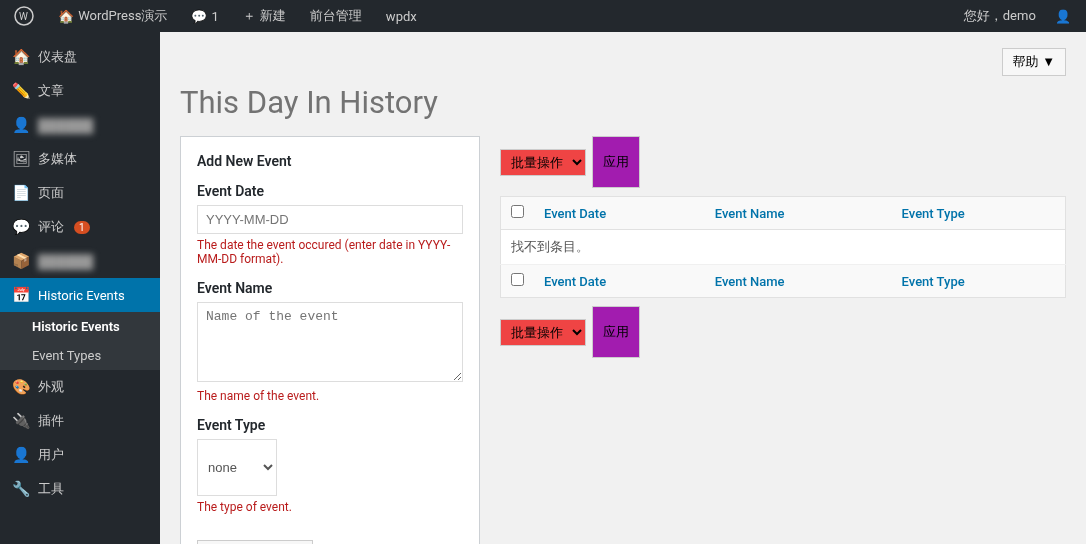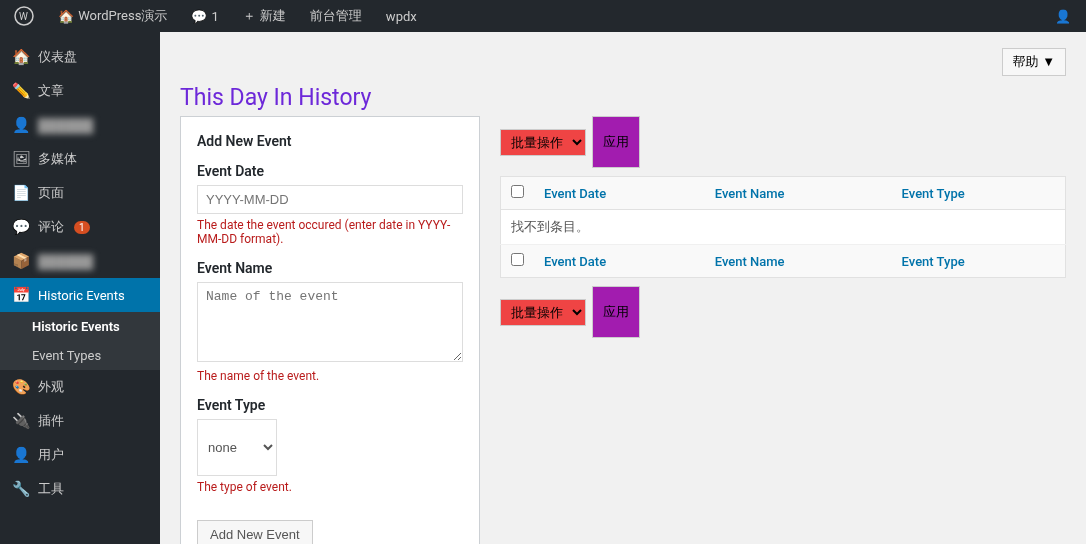--- a/index.html
+++ b/index.html
@@ -61,24 +61,24 @@
     .sidebar-sub-item.active { color: #fff; font-weight: 600; }
 
     
     .main-content {
       flex: 1;
       padding: 16px 20px;
       background: #f1f1f1;
     }
 
     .page-title {
-      font-size: 23px;
+      font-size: 31px;
       font-weight: 400;
-      color: #6d28d9;
-      margin-bottom: 5px;
+      color: #737373;
+      margin-bottom: 15px;
     }
 
     .content-wrap { display: flex; gap: 20px; }
 
     
     .form-panel {
       background: #fff;
       border: 1px solid #ccd0d4;
       padding: 16px;
       width: 300px;
@@ -224,20 +224,21 @@
     <span>＋</span>
     <span>新建</span>
   </div>
   <div class="admin-bar-item">
     <span>前台管理</span>
   </div>
   <div class="admin-bar-item">
     <span>wpdx</span>
   </div>
   <div class="admin-bar-right">
+    <span class="admin-bar-item">您好，demo</span>
     <div class="admin-bar-item">👤</div>
   </div>
 </div>
 
 <div class="layout">
 
   <div class="sidebar">
     <div class="sidebar-item">
       <span class="icon">🏠</span>
       <span>仪表盘</span>

